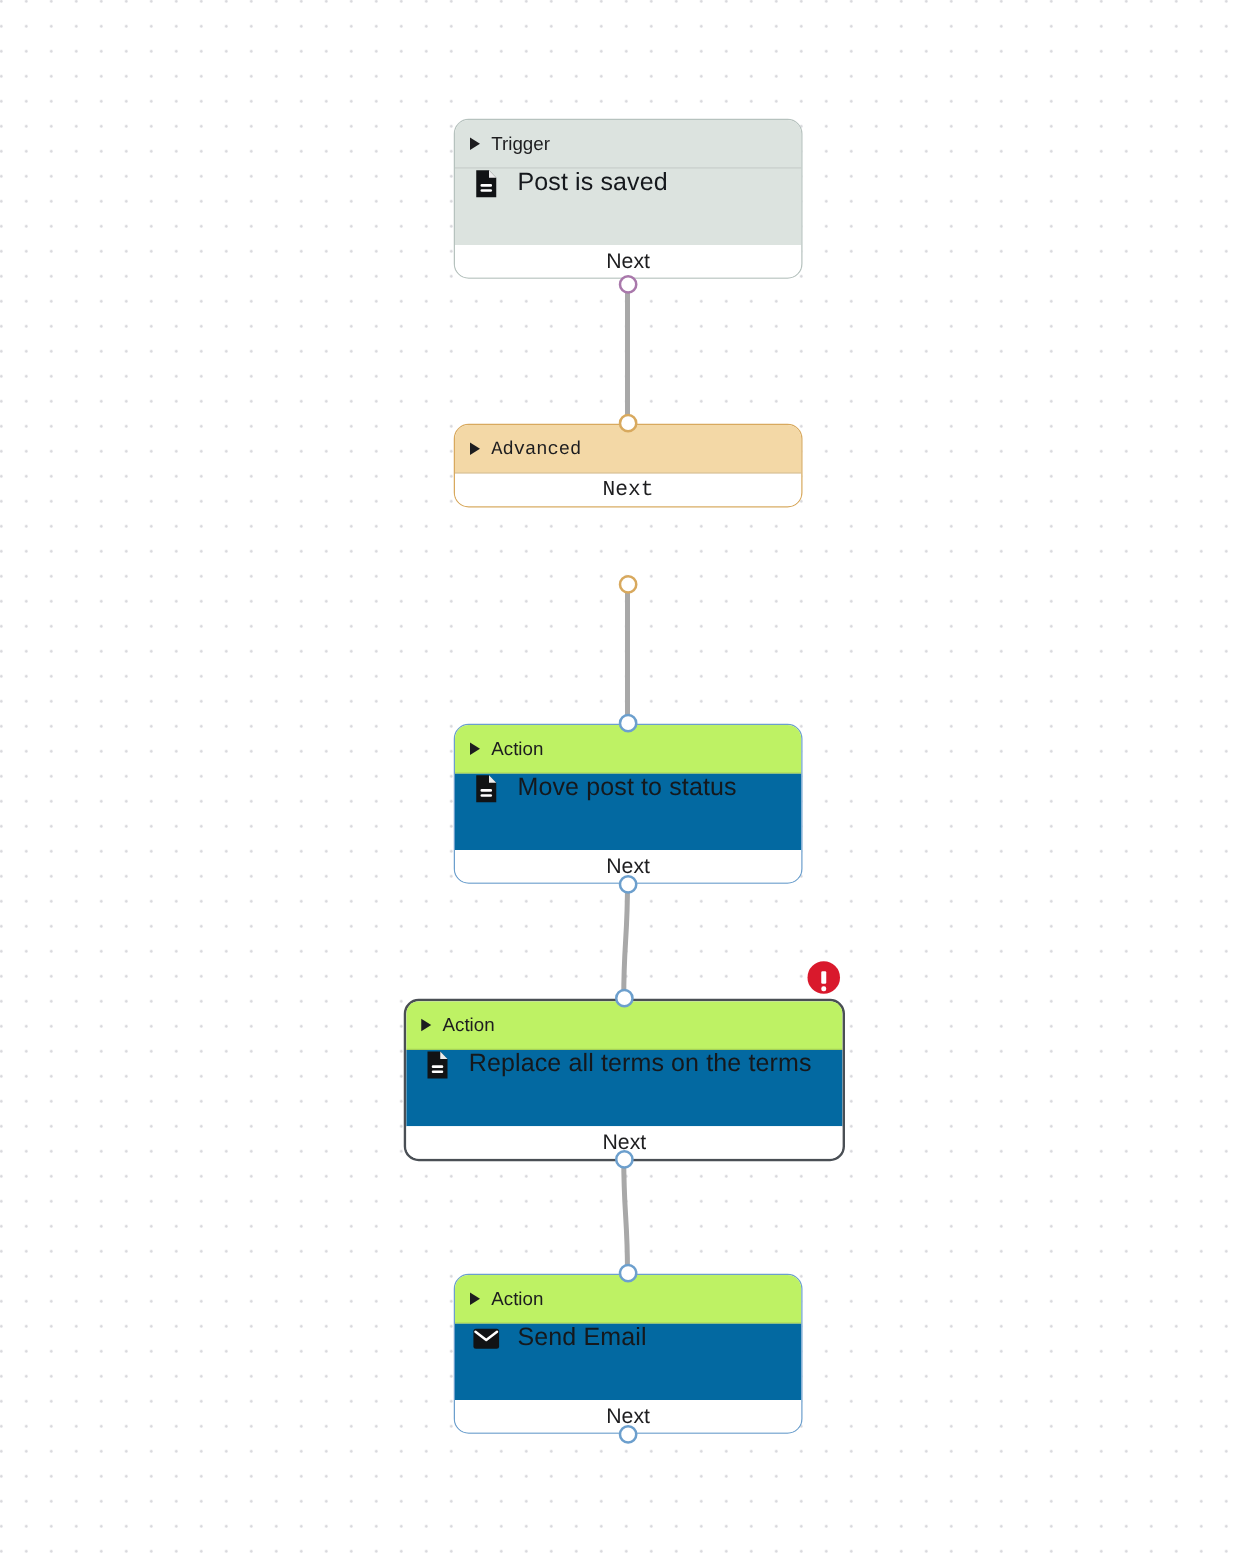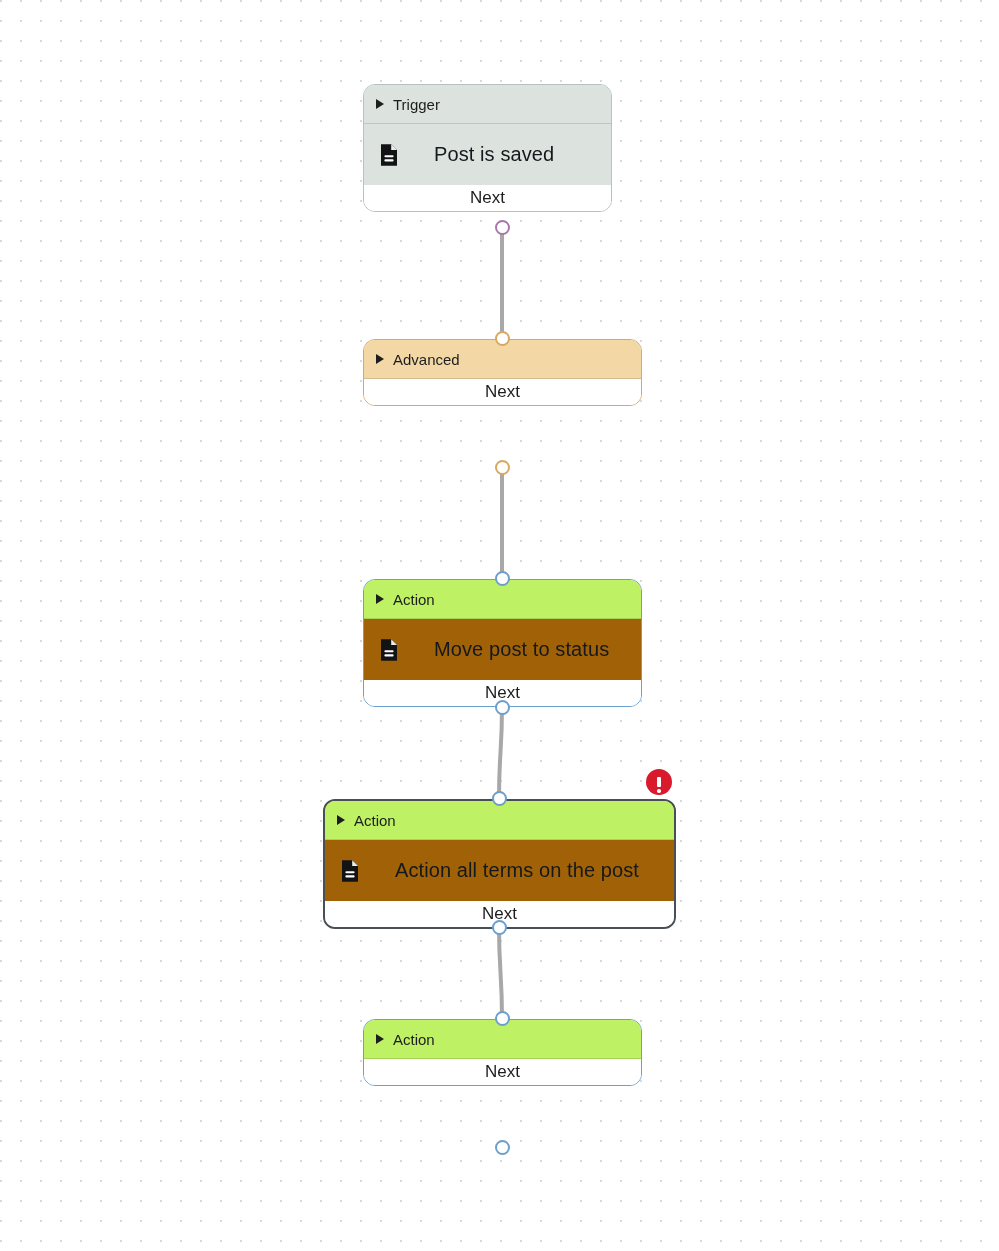--- a/index.html
+++ b/index.html
@@ -63,25 +63,24 @@
     width: 0;
     height: 0;
     border-left: 8px solid #1d1d1f;
     border-top: 5.5px solid transparent;
     border-bottom: 5.5px solid transparent;
     margin-right: 9px;
     flex: none;
   }
   .node-body {
     display: flex;
-    align-items: center;
+    align-items: flex-start;
     height: 61px;
     padding: 0 14px;
     box-sizing: border-box;
-    gap: 20px;
   }
   .node-icon {
     width: 22px;
     height: 24px;
     flex: none;
     margin-right: 14px;
     display: flex;
     align-items: center;
     justify-content: center;
   }
@@ -108,21 +107,21 @@
   .theme-trigger .node-body   { background: #dce3df; }
 
   
   .theme-advanced .node-inner { border-color: #d8a95e; }
   .theme-advanced .node-header { background: #f3d8a6; }
   .theme-advanced .node-body   { background: #f3d8a6; }
 
   
   .theme-action .node-inner { border-color: #6c9fcd; }
   .theme-action .node-header { background: #bef264; }
-  .theme-action .node-body   { background: #a16207; }
+  .theme-action .node-body   { background: #0369a1; }
 
   
   .node.selected .node-inner {
     border: 2px solid #4a4f55;
   }
 
   
   .port {
     position: absolute;
     width: 15px;
@@ -174,21 +173,21 @@
 <div id="canvas">
 
   <svg id="edge-layer" width="999" height="1251" viewBox="0 0 999 1251" xmlns="http://www.w3.org/2000/svg">
       <path d="M 502 227 L 502 338" fill="none" stroke="#a8a8a8" stroke-width="4" stroke-linecap="round"></path>
       <path d="M 502 467 L 502 578" fill="none" stroke="#a8a8a8" stroke-width="4" stroke-linecap="round"></path>
       <path d="M 502 707 C 502 750, 499 755, 499 798" fill="none" stroke="#a8a8a8" stroke-width="4" stroke-linecap="round"></path>
       <path d="M 499 927 C 499 970, 502 975, 502 1018" fill="none" stroke="#a8a8a8" stroke-width="4" stroke-linecap="round"></path>
     </svg>
 
   <div id="node-layer">
-      <div class="node theme-trigger" style="left: 363px; top: 84px; width: 249px;">
+      <div class="node theme-trigger" style="left: 363px; top: 95px; width: 279px;">
         <div class="node-inner">
           <div class="node-header">
             <span class="caret"></span>
             <span>Trigger</span>
           </div>
           <div class="node-body">
             <span class="node-icon">
               <svg width="20" height="24" viewBox="0 0 20 24" aria-hidden="true">
                 <path d="M2 1.2 h10.2 L18 7.1 V22.8 H2 Z" fill="#111315"></path>
                 <path d="M12.2 1.2 V7.1 H18 Z" fill="#ffffff" opacity="0.92"></path>
@@ -196,21 +195,21 @@
                 <rect x="5.4" y="16.3" width="9.2" height="2.1" rx="1" fill="#ffffff"></rect>
               </svg>
             </span>
             <span class="node-title">Post is saved</span>
           </div>
           <div class="node-footer">
             <span>Next</span>
           </div>
         </div>
       </div>
-      <div class="node theme-advanced" style="left: 363px; top: 339px; width: 279px;">
+      <div class="node theme-advanced" style="left: 363px; top: 339px; width: 279px; font-family: Liberation Mono, monospace;">
         <div class="node-inner">
           <div class="node-header">
             <span class="caret"></span>
             <span>Advanced</span>
           </div>
           <div class="node-footer">
             <span>Next</span>
           </div>
         </div>
       </div>
@@ -244,32 +243,41 @@
           </div>
           <div class="node-body">
             <span class="node-icon">
               <svg width="20" height="24" viewBox="0 0 20 24" aria-hidden="true">
                 <path d="M2 1.2 h10.2 L18 7.1 V22.8 H2 Z" fill="#111315"></path>
                 <path d="M12.2 1.2 V7.1 H18 Z" fill="#ffffff" opacity="0.92"></path>
                 <rect x="5.4" y="12.2" width="9.2" height="2.1" rx="1" fill="#ffffff"></rect>
                 <rect x="5.4" y="16.3" width="9.2" height="2.1" rx="1" fill="#ffffff"></rect>
               </svg>
             </span>
-            <span class="node-title">Action all terms on the post</span>
+            <span class="node-title">Replace all terms on the terms</span>
           </div>
           <div class="node-footer">
             <span>Next</span>
           </div>
         </div>
       </div>
       <div class="node theme-action" style="left: 363px; top: 1019px; width: 279px;">
         <div class="node-inner">
           <div class="node-header">
             <span class="caret"></span>
             <span>Action</span>
+          </div>
+          <div class="node-body">
+            <span class="node-icon">
+              <svg width="22" height="18" viewBox="0 0 24 19" aria-hidden="true">
+                <rect x="0.8" y="0.8" width="22.4" height="17.4" rx="2.2" fill="#111315"></rect>
+                <path d="M2.6 3.4 L12 10.6 L21.4 3.4" fill="none" stroke="#ffffff" stroke-width="2.2" stroke-linecap="round" stroke-linejoin="round"></path>
+              </svg>
+            </span>
+            <span class="node-title">Send Email</span>
           </div>
           <div class="node-footer">
             <span>Next</span>
           </div>
         </div>
       </div>
     </div>
 
 <div class="port ring-mauve" style="left: 494.5px; top: 219.5px;"></div>
     <div class="port ring-tan" style="left: 494.5px; top: 330.5px;"></div>

